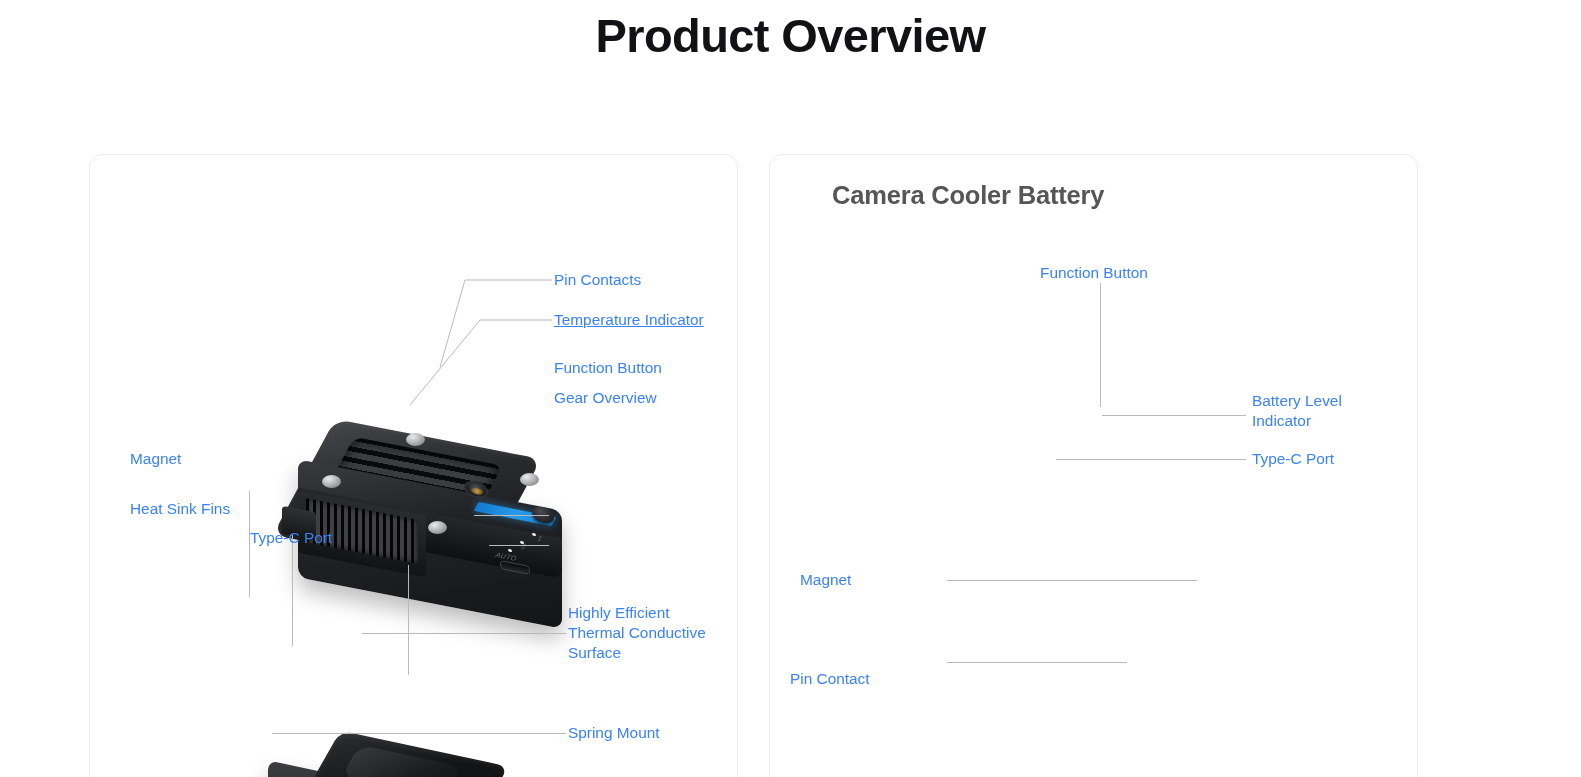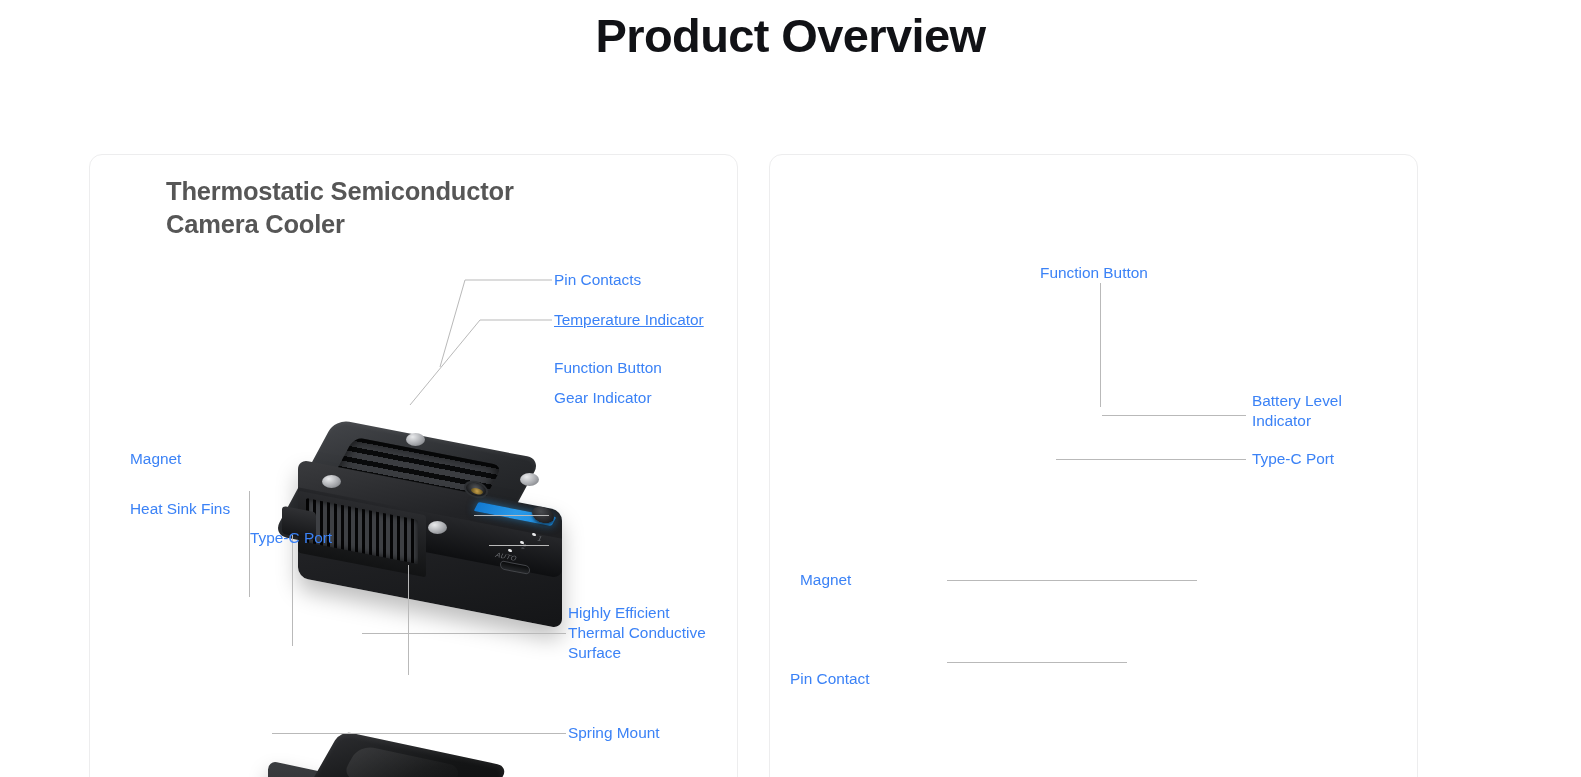--- a/index.html
+++ b/index.html
@@ -192,22 +192,20 @@
   }
 </style>
 </head>
 <body>
 
 <div class="page">
 
   <div class="page-title">Product Overview</div>
 
   <div class="card" id="card-left">
-    <div class="card-title">Thermostatic Semiconductor
-Camera Cooler</div>
 
     <div class="prod" id="cooler-top">
       <div class="cl-top"></div>
       <div class="cl-grille"></div>
       <div class="cl-body"></div>
       <div class="cl-body2"></div>
       <div class="cl-side"></div>
       <div class="cl-fins"></div>
       <div class="cl-tab"></div>
       <div class="cl-magnet" style="left:126px;top:16px;"></div>
@@ -235,41 +233,42 @@
     <div class="lead h" style="left:384px;top:360px;width:75px;"></div>
     <div class="lead h" style="left:399px;top:390px;width:60px;"></div>
 
     <div class="lead v" style="left:159px;top:336px;height:106px;"></div>
     <div class="lead v" style="left:202px;top:380px;height:111px;"></div>
     <div class="lead v" style="left:318px;top:410px;height:110px;"></div>
 
     <div class="label" style="left:464px;top:115px;">Pin Contacts</div>
     <div class="label" style="left:464px;top:155px;text-decoration:underline;">Temperature Indicator</div>
     <div class="label" style="left:464px;top:203px;">Function Button</div>
-    <div class="label" style="left:464px;top:233px;">Gear Indicator</div>
+    <div class="label" style="left:464px;top:233px;">Gear Overview</div>
     <div class="label right-al" style="left:40px;top:294px;width:125px;">Magnet</div>
     <div class="label right-al" style="left:40px;top:344px;width:168px;">Heat Sink Fins</div>
     <div class="label right-al" style="left:160px;top:373px;width:165px;">Type-C Port</div>
 
     <div class="prod" id="cooler-bot">
       <div class="cb-base"></div>
       <div class="cb-plate"></div>
 
     </div>
 
     <div class="lead h" style="left:272px;top:478px;width:204px;"></div>
     <div class="lead h" style="left:182px;top:578px;width:294px;"></div>
 
     <div class="label" style="left:478px;top:448px;width:160px;">Highly Efficient
 Thermal Conductive
 Surface</div>
     <div class="label" style="left:478px;top:568px;">Spring Mount</div>
   </div>
 
   <div class="card" id="card-right">
+    <div class="card-title">Camera Cooler Battery</div>
 
     <div class="lead v" style="left:330px;top:128px;height:124px;"></div>
     <div class="lead h" style="left:332px;top:260px;width:144px;"></div>
     <div class="lead h" style="left:286px;top:304px;width:190px;"></div>
 
     <div class="label" style="left:270px;top:108px;">Function Button</div>
     <div class="label" style="left:482px;top:236px;width:140px;">Battery Level
 Indicator</div>
     <div class="label" style="left:482px;top:294px;">Type-C Port</div>
 

